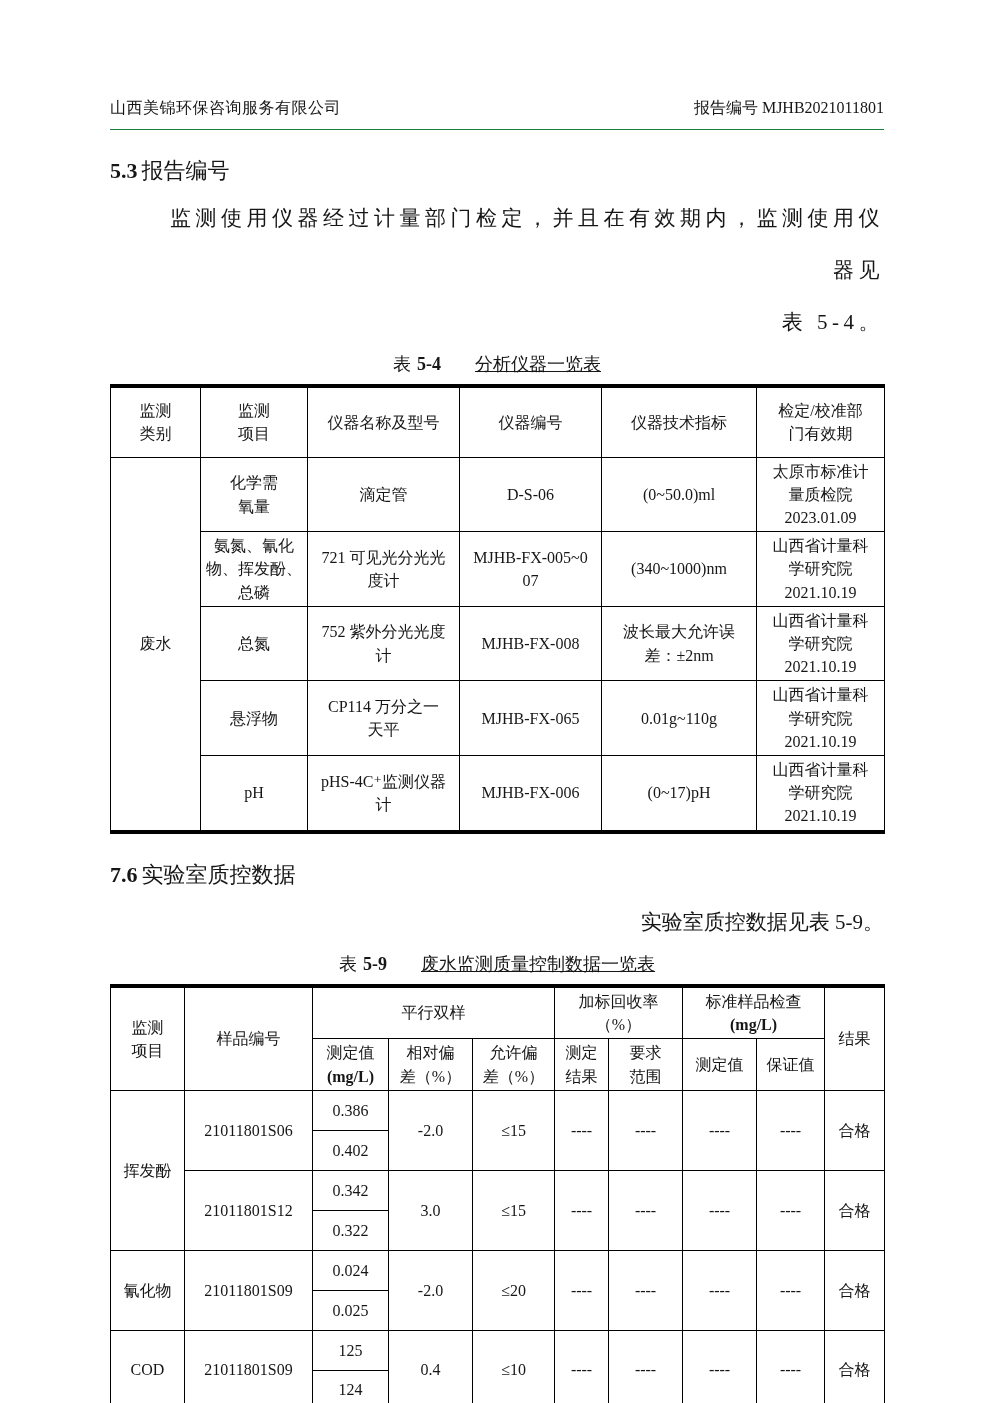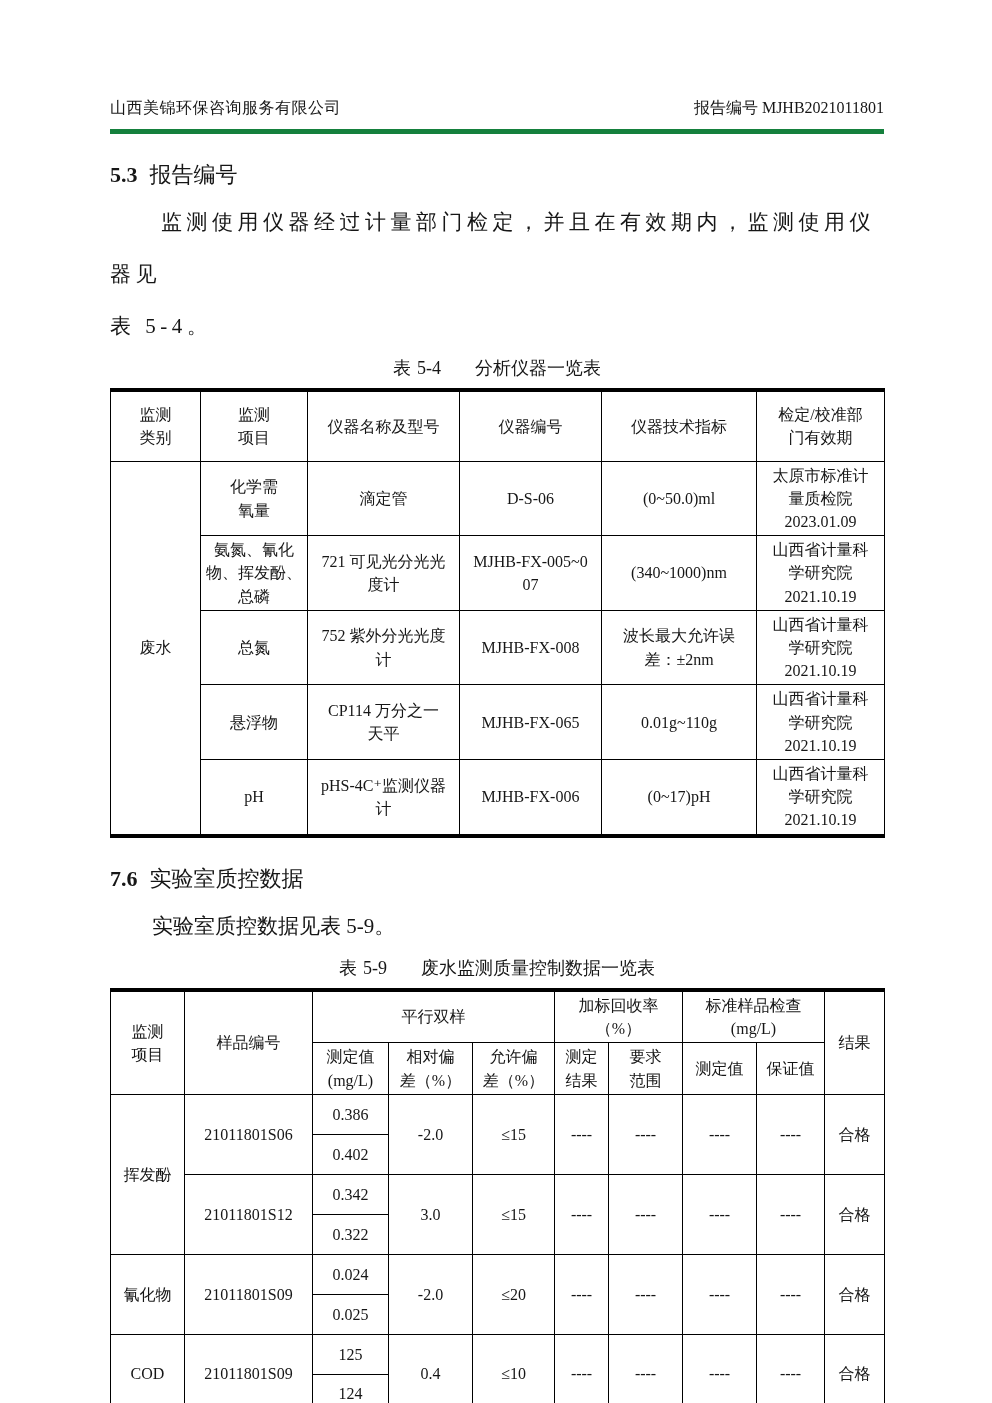--- a/index.html
+++ b/index.html
@@ -12,67 +12,67 @@
     font-family: "Liberation Serif", "DejaVu Serif", serif;
     color: #161616;
     overflow: hidden;
   }
 
   
   .doc-header {
     display: flex;
     justify-content: space-between;
     align-items: flex-end;
-    border-bottom: 5px solid #15803d;
+    border-bottom: 1px solid #15803d;
     padding-bottom: 10px;
   }
   .doc-header .co { font-size: 16px; letter-spacing: 0.5px; }
   .doc-header .rep { font-size: 16px; margin-top: 12px; }
 
   
   .sec-heading { margin-top: 26px; font-size: 22px; font-weight: normal; }
-  .sec-heading .num { font-weight: bold; margin-right: 12px; }
+  .sec-heading .num { font-weight: bold; margin-right: 4px; }
   .body-para {
     margin-top: 6px;
     font-size: 21px;
     line-height: 2.48;
     white-space: pre-line;
-    text-align: left;
+    text-align: right;
   }
   .stretched { letter-spacing: 4.5px; }
 
   
   .tbl-caption {
     text-align: center;
     font-size: 18px;
     margin-top: 4px;
     margin-bottom: 8px;
   }
-  .tbl-caption .cap-num { font-weight: normal; margin-left: 6px; }
-  .tbl-caption .cap-title { margin-left: 34px; }
+  .tbl-caption .cap-num { font-weight: bold; margin-left: 6px; }
+  .tbl-caption .cap-title { margin-left: 34px; text-decoration: underline; }
 
   
   table {
     width: 774px;
     border-collapse: collapse;
     table-layout: fixed;
     border-top: 4px solid #000;
     border-bottom: 4px solid #000;
     font-size: 16px;
   }
   th, td {
     border: 1px solid #000;
     text-align: center;
     vertical-align: middle;
     padding: 2px 3px;
     line-height: 1.45;
     white-space: pre-line;
     font-weight: normal;
   }
-  .unit-bold { font-weight: normal; text-align: center; }
+  .unit-bold { font-weight: bold; text-align: center; }
 </style>
 </head>
 <body>
 
 <div class="doc-header">
   <span class="co">山西美锦环保咨询服务有限公司</span>
   <span class="rep"><span>报告编号</span> <span>MJHB2021011801</span></span>
 </div>
 
 <h2 class="sec-heading">

